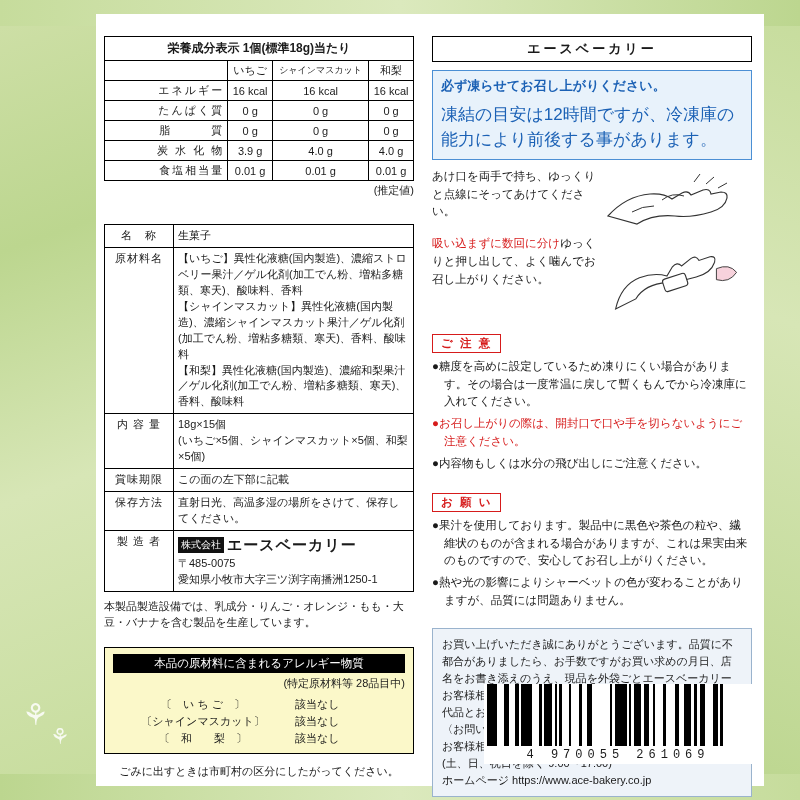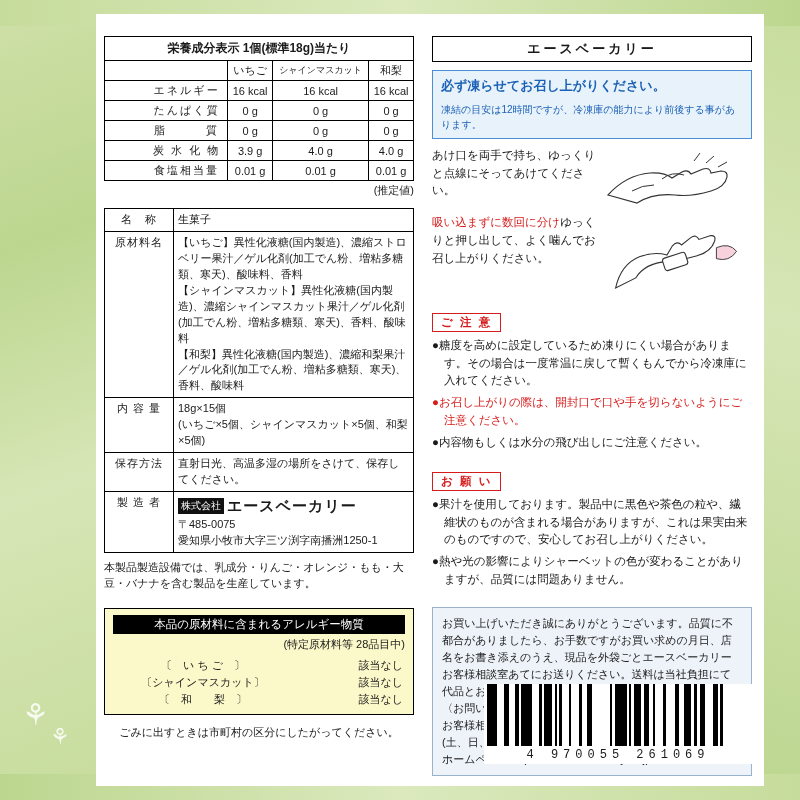--- a/index.html
+++ b/index.html
@@ -23,50 +23,50 @@
   .content{position:absolute;left:0;top:0;width:800px;height:800px;}
 
   .col-left{position:absolute;left:104px;top:36px;width:310px;}
   .col-right{position:absolute;left:432px;top:36px;width:320px;}
 
   
   table{border-collapse:collapse;width:100%;font-size:11px;}
   .nutri{border:1px solid #000;}
   .nutri td,.nutri th{border:1px solid #000;padding:2px 3px;text-align:center;font-weight:normal;}
   .nutri .hdr{font-size:12px;font-weight:bold;padding:3px;}
-  .nutri .rowlab{text-align:center;letter-spacing:2px;padding-left:44px;}
+  .nutri .rowlab{text-align:right;letter-spacing:2px;padding-left:44px;}
   .note-right{text-align:right;font-size:11px;margin-top:2px;}
 
-  .info{border:1px solid #000;margin-top:10px;padding-left:36px;}
+  .info{border:1px solid #000;margin-top:26px;padding-left:36px;}
   .info td{border:1px solid #000;padding:3px 4px;font-size:11px;vertical-align:top;line-height:1.45;}
   .info td.lab{width:60px;text-align:center;letter-spacing:1px;white-space:nowrap;}
   .maker-logo{display:inline-block;background:#111;color:#fff;font-size:10px;padding:1px 3px;margin-right:3px;vertical-align:middle;}
   .maker-name{font-size:15px;font-weight:bold;letter-spacing:1px;vertical-align:middle;}
 
   .plain{font-size:11px;line-height:1.5;margin-top:6px;}
 
   .allergy{margin-top:16px;border:1px solid #000;background:#fbf8c9;padding:6px 8px;}
   .allergy .ttl{background:#000;color:#fff;font-size:11.5px;text-align:center;padding:2px 0;}
   .allergy .sub{text-align:right;font-size:11px;margin-top:3px;}
   .allergy table{margin-top:5px;font-size:11px;}
   .allergy td{padding:1px 2px;}
   .allergy td.n{text-align:center;width:115px;}
-  .allergy td.v{text-align:right;width:70px;}
+  .allergy td.v{text-align:left;width:70px;}
 
   .pack{margin-top:16px;font-size:11px;display:flex;align-items:center;justify-content:center;gap:10px;}
   .pla{display:inline-block;border:0;font-size:9px;text-align:center;line-height:1.05;}
   .pla .mark{font-size:20px;}
   .pack-lines{line-height:1.5;}
   .ashi{font-size:11px;text-align:center;margin-top:10px;}
 
   
   .sec-ttl{border:1px solid #000;text-align:center;font-size:13px;font-weight:bold;letter-spacing:3px;padding:3px 0;}
   .blue-box{border:1px solid #4b8fd4;background:#e8f2fb;margin-top:8px;padding:6px 8px;}
   .blue-box .b1{color:#1b61b5;font-weight:bold;font-size:13px;line-height:1.45;}
-  .blue-box .b2{color:#1b61b5;font-size:10px;line-height:1.5;margin-top:6px;}
+  .blue-box .b2{color:#1b61b5;font-size:17px;line-height:1.5;margin-top:6px;}
   .howto{margin-top:8px;font-size:11.5px;line-height:1.55;position:relative;min-height:150px;}
   .howto .red{color:#d61b1b;text-align:center;}
   .howto .hand{position:absolute;right:0;width:150px;height:66px;}
 
   .cautionttl{display:inline-block;border:1px solid #d61b1b;color:#d61b1b;font-size:11.5px;font-weight:bold;padding:1px 8px;letter-spacing:2px;margin-top:16px;}
   .bullets{font-size:11.5px;line-height:1.55;margin-top:5px;}
   .bullets p{margin:0 0 4px 0;text-indent:-12px;padding-left:12px;}
   .bullets .red{color:#d61b1b;}
 
   .footer{border:1px solid #9ab3cd;background:#eef3f9;margin-top:18px;padding:7px 9px;font-size:11px;line-height:1.55;}
@@ -148,20 +148,24 @@
       <tr>
         <td class="lab">原材料名</td>
         <td style="white-space:pre-line">【いちご】異性化液糖(国内製造)、濃縮ストロベリー果汁／ゲル化剤(加工でん粉、増粘多糖類、寒天)、酸味料、香料
 【シャインマスカット】異性化液糖(国内製造)、濃縮シャインマスカット果汁／ゲル化剤(加工でん粉、増粘多糖類、寒天)、香料、酸味料
 【和梨】異性化液糖(国内製造)、濃縮和梨果汁／ゲル化剤(加工でん粉、増粘多糖類、寒天)、香料、酸味料</td>
       </tr>
       <tr>
         <td class="lab">内 容 量</td>
         <td style="white-space:pre-line">18g×15個
 (いちご×5個、シャインマスカット×5個、和梨×5個)</td>
+      </tr>
+      <tr>
+        <td class="lab">賞味期限</td>
+        <td>この面の左下部に記載</td>
       </tr>
       <tr>
         <td class="lab">保存方法</td>
         <td>直射日光、高温多湿の場所をさけて、保存してください。</td>
       </tr>
       <tr>
         <td class="lab">製 造 者</td>
         <td>
           <span class="maker-logo">株式会社</span><span class="maker-name">エースベーカリー</span>
           <div>〒485-0075</div>

